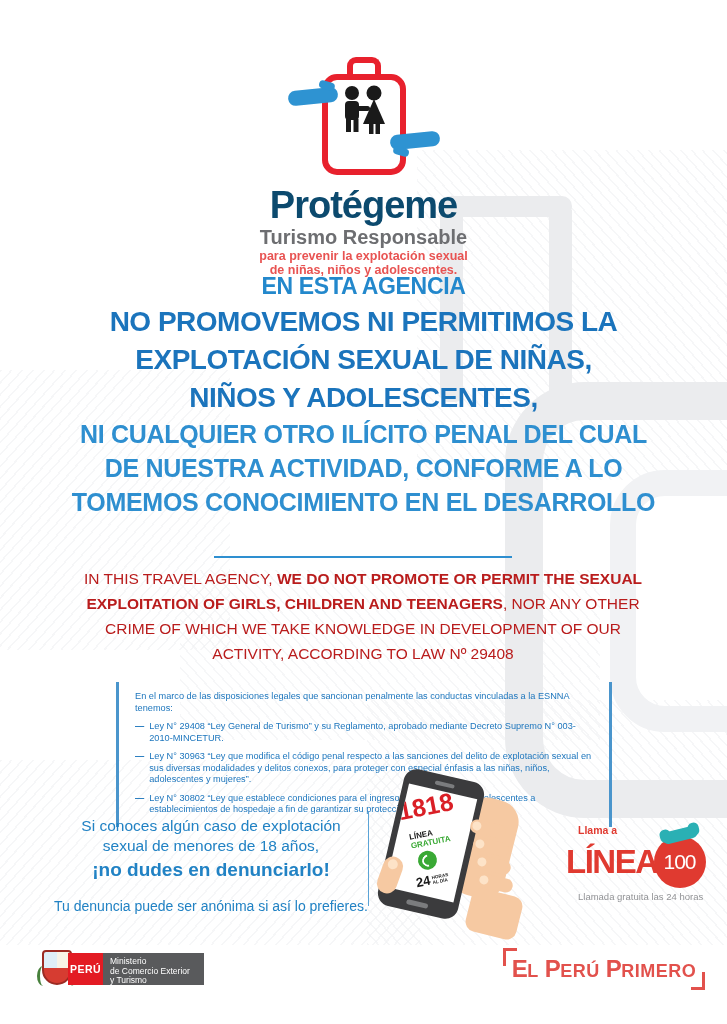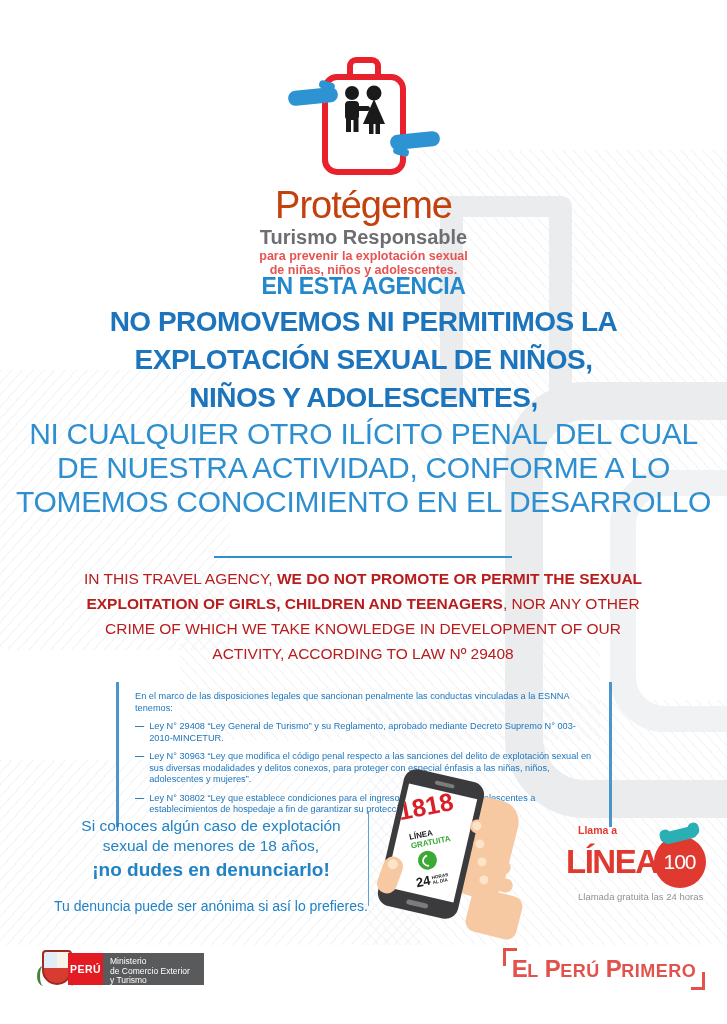--- a/index.html
+++ b/index.html
@@ -29,27 +29,27 @@
   .sc-body{position:absolute;left:0;top:17px;width:84px;height:101px;border:6px solid #e8212d;
            border-radius:15px;background:#fff;box-sizing:border-box;}
   .kids{position:absolute;left:13px;top:27px;}
   .hand{position:absolute;width:50px;height:15px;background:#2e93d2;border-radius:8px;}
   .hand::after{content:"";position:absolute;width:16px;height:8px;background:#2e93d2;border-radius:4px;}
   .hand-left{left:-34px;top:32px;transform:rotate(-6deg);}
   .hand-left::after{right:2px;top:-6px;transform:rotate(22deg);}
   .hand-right{right:-34px;top:76px;transform:rotate(-6deg);}
   .hand-right::after{left:2px;bottom:-6px;transform:rotate(22deg);}
 
-  .brand{top:184px;color:#c2410c;font-size:38px;font-weight:normal;letter-spacing:-1px;}
+  .brand{top:184px;color:#0c4a6e;font-size:38px;font-weight:bold;letter-spacing:-1px;}
   .brand-sub{top:226px;color:#6d6e71;font-size:20px;font-weight:bold;}
   .tagline{top:249px;color:#e85352;font-size:12.5px;font-weight:bold;line-height:14px;}
 
   .intro{top:273px;color:#2388cc;font-size:23px;font-weight:bold;letter-spacing:-0.3px;}
   .mainhead{top:303px;color:#1b74bc;font-size:28px;font-weight:800;line-height:38px;letter-spacing:-0.5px;}
-  .sechead{top:417px;color:#2e8fd0;font-size:30px;font-weight:normal;line-height:34px;letter-spacing:-0.3px;}
+  .sechead{top:417px;color:#2e8fd0;font-size:25px;font-weight:bold;line-height:34px;letter-spacing:-0.3px;}
   .hdivider{left:214px;top:556px;width:298px;height:2px;background:#2e8fd0;}
   .english{left:78px;top:566px;width:570px;text-align:center;color:#b91c1c;font-size:15.5px;line-height:25px;}
   .english b{font-weight:800;}
 
   .legal{left:116px;top:682px;width:496px;box-sizing:border-box;border-left:3px solid #4a95cc;
          border-right:3px solid #4a95cc;padding:9px 14px 11px 16px;color:#1d76bd;font-size:9.2px;line-height:11.5px;}
   .legal-item{display:flex;margin-top:7px;}
   .legal-item .dash{font-weight:800;margin-right:5px;}
   .legal-item b{font-weight:400;}
 
@@ -154,21 +154,21 @@
   <div class="abs ctr brand">Protégeme</div>
   <div class="abs ctr brand-sub">Turismo Responsable</div>
   <div class="abs ctr tagline">
     <div>para prevenir la explotación sexual</div>
     <div>de niñas, niños y adolescentes.</div>
   </div>
 
   <div class="abs ctr intro">EN ESTA AGENCIA</div>
   <div class="abs ctr mainhead">
     <div>NO PROMOVEMOS NI PERMITIMOS  LA</div>
-    <div>EXPLOTACIÓN SEXUAL DE NIÑOS,</div>
+    <div>EXPLOTACIÓN SEXUAL DE NIÑAS,</div>
     <div>NIÑOS Y ADOLESCENTES,</div>
   </div>
   <div class="abs ctr sechead">
     <div>NI CUALQUIER OTRO ILÍCITO PENAL DEL CUAL</div>
     <div>DE NUESTRA ACTIVIDAD, CONFORME A LO</div>
     <div>TOMEMOS CONOCIMIENTO EN EL DESARROLLO</div>
   </div>
 
   <div class="abs hdivider"></div>
 

